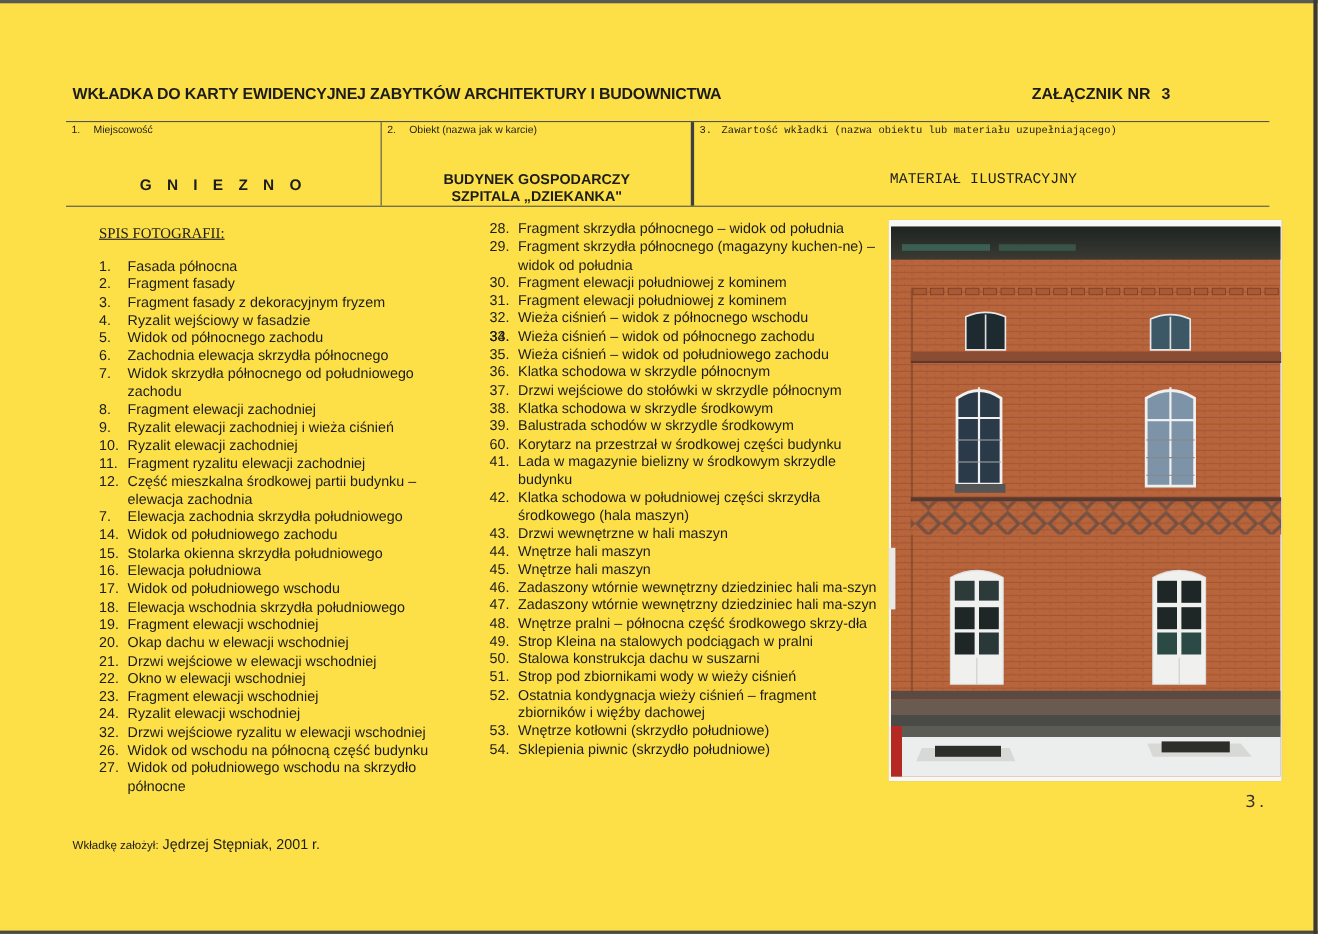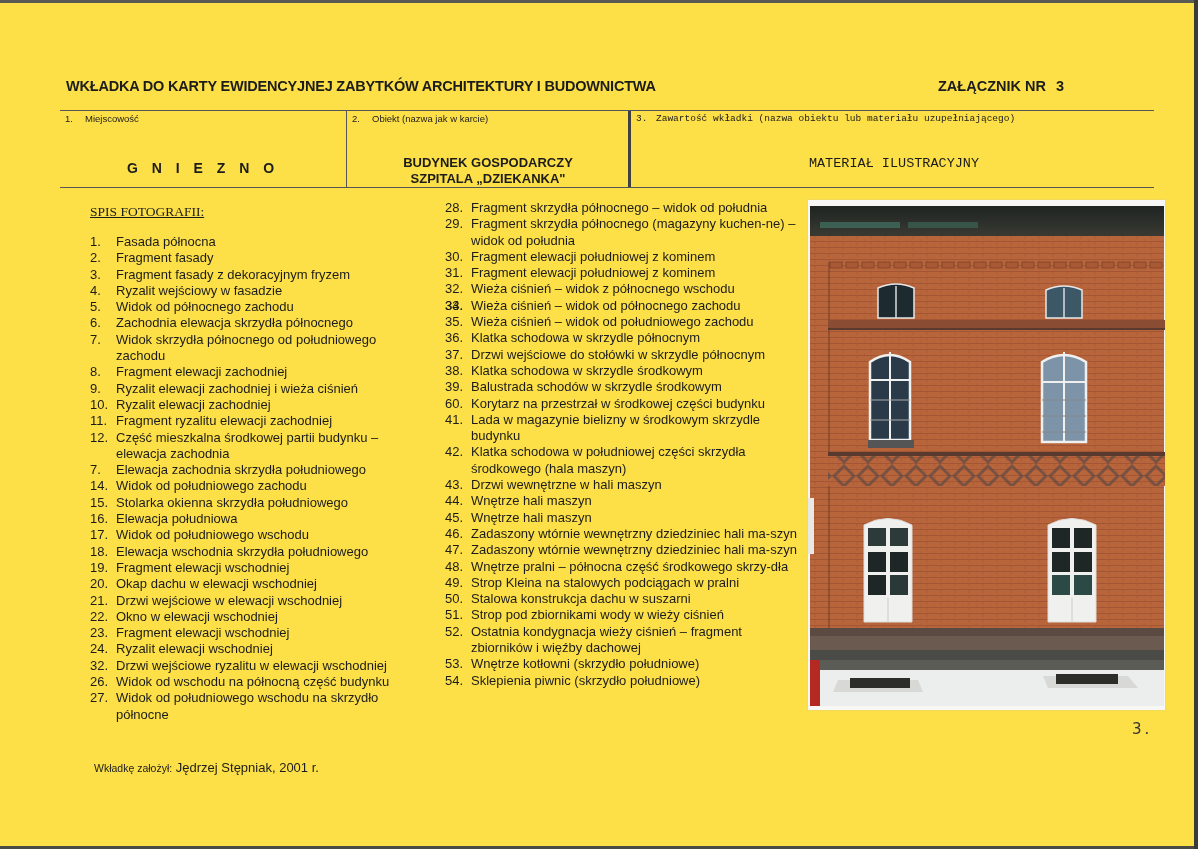--- a/index.html
+++ b/index.html
@@ -35,21 +35,21 @@
   .list { position:absolute; margin:0; padding:0; list-style:none; font-size:13px; line-height:16.3px; }
   .list.left { left:90px; top:234px; width:330px; }
   .list.right { left:445px; top:200px; width:360px; }
   .list li { position:relative; padding-left:26px; }
   .list li .n { position:absolute; left:0; top:0; }
 
   .photo { position:absolute; left:808px; top:200px; width:357px; height:510px; background:#fafafa; box-shadow:0 0 1px #bbb; overflow:hidden; }
   .photo svg { display:block; }
 
   .page-number { position:absolute; left:1132px; top:720px; font-size:15px; font-family:"DejaVu Sans", sans-serif; color:#333; letter-spacing:3px; }
-  .footer { position:absolute; left:66px; top:760px; font-size:13px;margin-left:28px; }
+  .footer { position:absolute; left:66px; top:760px; font-size:13px; }
   .footer .lbl { font-size:10.5px; }
 </style>
 </head>
 <body>
 
 <div class="page">
   <div class="page-edge-top"></div>
   <div class="page-edge-bottom"></div>
   <div class="page-edge-right"></div>
 

